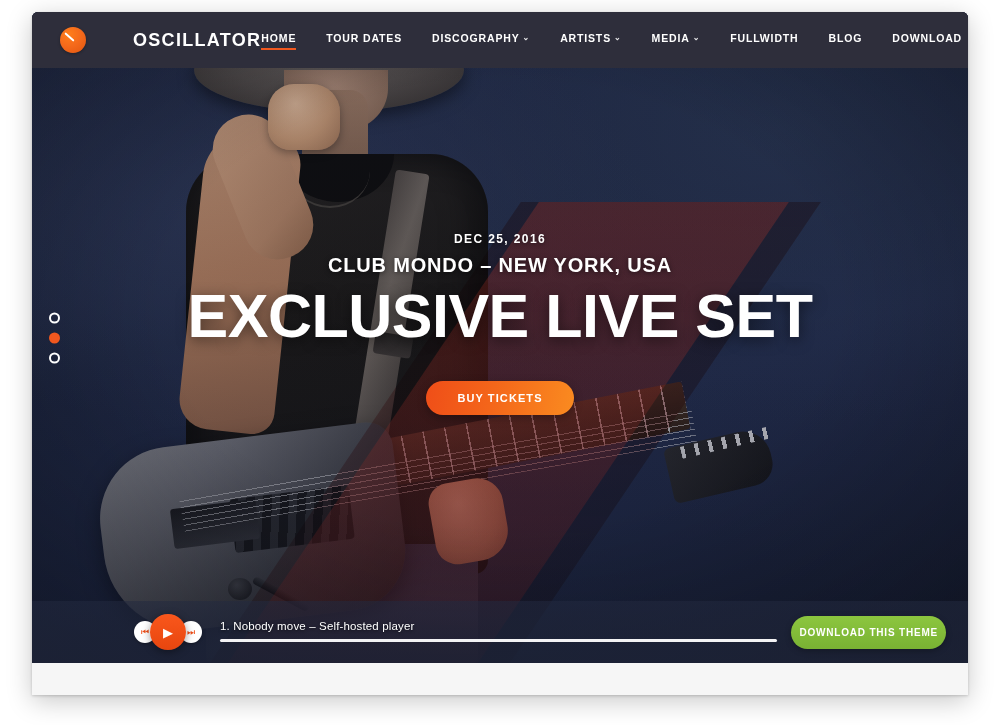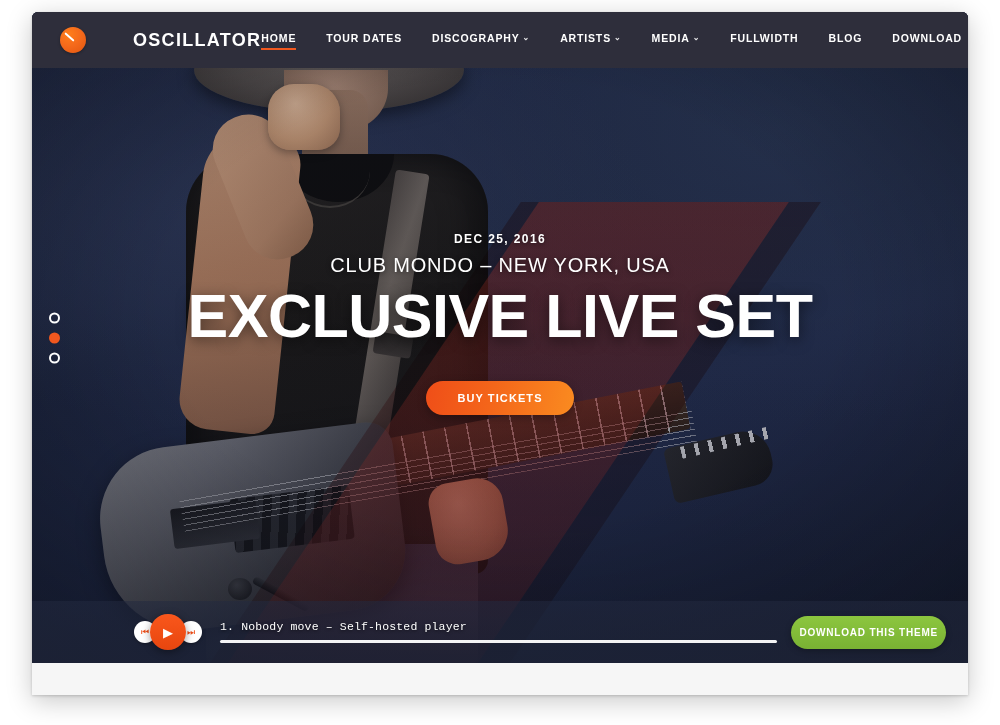--- a/index.html
+++ b/index.html
@@ -331,21 +331,21 @@
     padding-bottom:28px;
     text-align:center;
   }
   .hero-date{
     color:#ffffff; font-size:12px; font-weight:bold;
     letter-spacing:1.4px;
     text-shadow:0 1px 4px rgba(0,0,0,.55);
   }
   .hero-venue{
     margin-top:8px;
-    color:#ffffff; font-size:20px; font-weight:normal;
+    color:#ffffff; font-size:20px; font-weight:bold;
     letter-spacing:0.8px;
     text-shadow:0 1px 5px rgba(0,0,0,.55);
   }
   .hero-title{
     margin-top:7px;
     color:#ffffff; font-size:61px; font-weight:bold;
     letter-spacing:-0.5px; line-height:1.05;
     text-shadow:0 3px 14px rgba(0,0,0,.5);
   }
   .buy-btn{
@@ -402,21 +402,20 @@
     background:linear-gradient(#f9571c,#e8460f);
     color:#ffffff; font-size:13px;
     margin:0 -6px;
     z-index:2;
     box-shadow:0 2px 8px rgba(0,0,0,.4);
   }
   .track-area{
     flex:1; margin-left:18px; margin-right:14px;
     display:flex; flex-direction:column; justify-content:flex-end;
     padding-bottom:2px;
-    font-family:Liberation Mono, monospace;
   }
   .track-title{
     color:#ffffff; font-size:11.5px; letter-spacing:0.15px;
     text-shadow:0 1px 3px rgba(0,0,0,.6);
     margin-bottom:7px;
   }
   .progress-track{
     position:relative;
     height:3px; background:rgba(255,255,255,.95);
     border-radius:2px;

